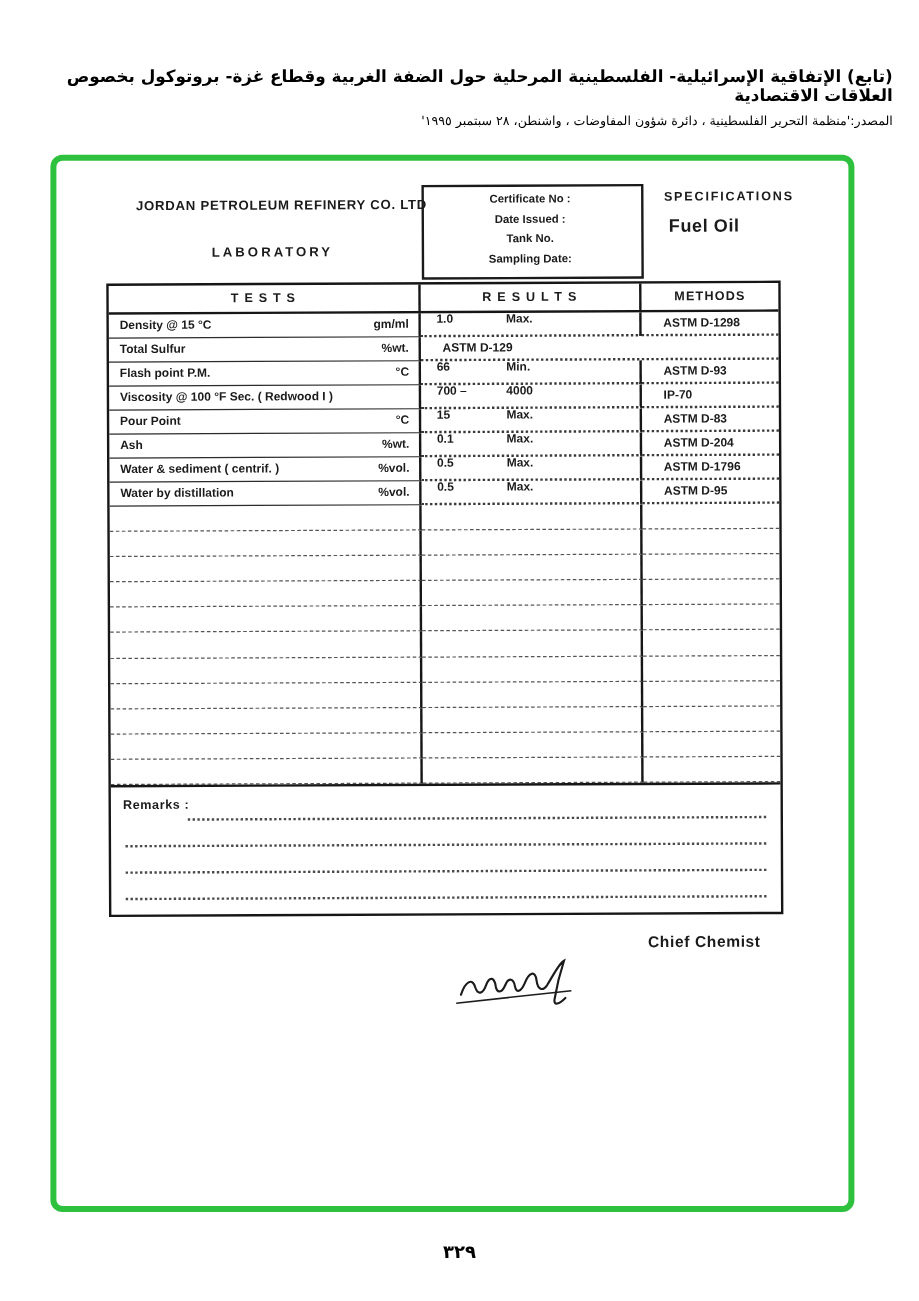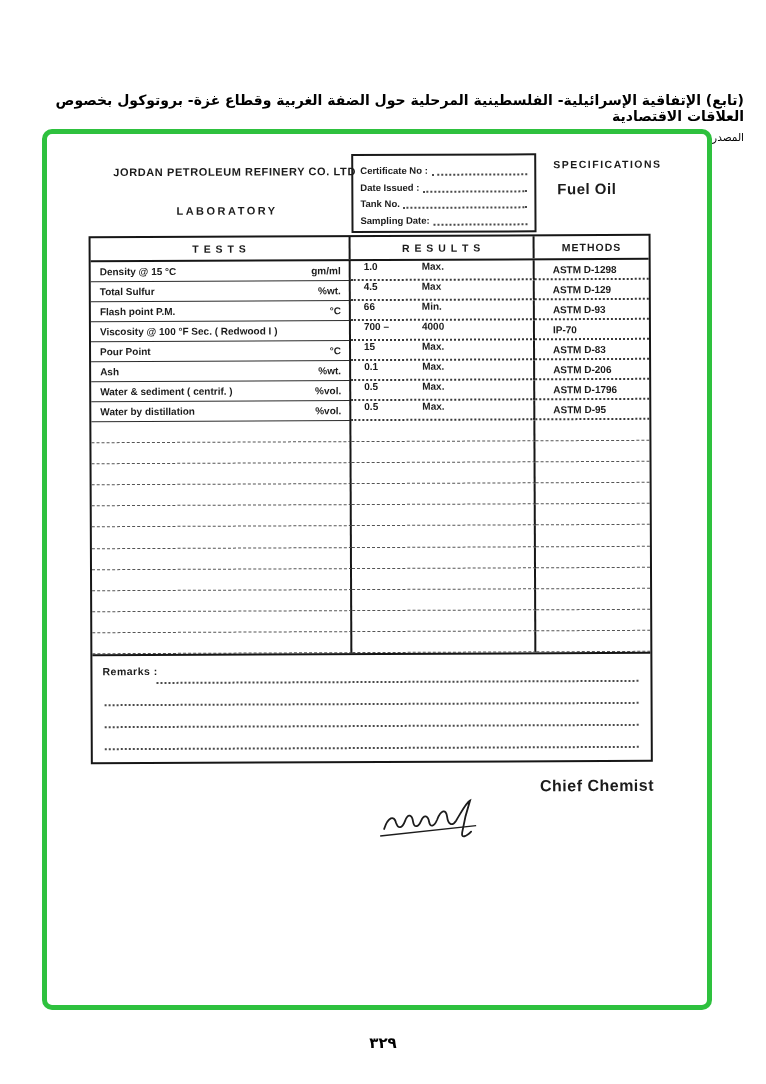--- a/index.html
+++ b/index.html
@@ -4,38 +4,38 @@
 <style>
   * { margin:0; padding:0; box-sizing:border-box; }
   html,body { width:766px; height:1084px; }
   body {
     position:relative; background:#ffffff; overflow:hidden;
     font-family:"Liberation Sans", sans-serif; color:#161616;
   }
 
   
   .ar-header { position:absolute; top:56px; left:20px; right:22px; direction:rtl; text-align:right;
-               font-family:"DejaVu Sans", sans-serif; color:#000;margin-top:36px; }
+               font-family:"DejaVu Sans", sans-serif; color:#000; }
   .ar-line1 { font-size:14px; font-weight:bold; }
   .ar-line2 { font-size:10.5px; margin-top:7px; }
 
   
   .green-box { position:absolute; left:42px; top:129px; width:670px; height:881px;
                border:5px solid #2ec13e; border-radius:10px; background:#fff; }
   .scan { position:absolute; left:0; top:0; right:0; bottom:0; font-weight:bold; color:#1b1b1b;
           transform:rotate(-0.25deg); }
 
   
   .company    { position:absolute; left:68px;  top:31px; font-size:11px; letter-spacing:0.6px; }
   .laboratory { position:absolute; left:131px; top:70px; font-size:11px; letter-spacing:2.5px; }
 
   .cert-box { position:absolute; left:306px; top:20px; width:185px; height:79px;
               border:2px solid #1a1a1a; padding:5px 7px 5px 7px;
               display:flex; flex-direction:column; justify-content:space-between; }
-  .cert-row   { display:flex; align-items:flex-end; font-size:9.5px; height:15px; }
+  .cert-row   { display:flex; align-items:center; font-size:9.5px; height:15px;flex-direction:column; }
   .cert-label { white-space:nowrap; margin-right:4px; }
   .cert-line  { flex:1; border-bottom:2px dotted #4a4a4a; height:11px; }
 
   .specs   { position:absolute; left:508px; top:25px; font-size:10.5px; letter-spacing:1.5px; }
   .product { position:absolute; left:512px; top:47px; font-size:15px; letter-spacing:0.5px; }
 
   
   .main-table { position:absolute; left:43px; top:101px; width:562px; height:528px;
                 border:2px solid #161616; display:flex; flex-direction:column; }
   .thead { display:flex; height:24px; border-bottom:2px solid #161616; flex:none; }
@@ -65,21 +65,21 @@
   .remarks { height:108px; flex:none; border-top:2px solid #161616; position:relative;
              font-size:10.5px; }
   .remarks-label { position:absolute; left:10px; top:9px; letter-spacing:0.5px; }
   .rline { position:absolute; right:12px; border-bottom:2px dotted #4a4a4a; height:0; }
   .rline1 { top:26px; left:64px; }
   .rline2 { top:48px; left:12px; }
   .rline3 { top:70px; left:12px; }
   .rline4 { top:92px; left:12px; }
 
   
-  .chief { position:absolute; left:492px; top:644px; font-size:16px; letter-spacing:0.5px; }
+  .chief { position:absolute; left:492px; top:644px; font-size:13px; letter-spacing:0.5px; }
   .signature { position:absolute; left:330px; top:661px; width:110px; height:55px; }
 
   
   .page-num { position:absolute; top:1034px; left:0; right:0; text-align:center;
               font-family:"DejaVu Sans", sans-serif; font-size:15px; font-weight:bold; color:#000; }
 </style>
 </head>
 <body>
 
 <div class="ar-header">
@@ -131,24 +131,20 @@
             <span class="rval">1.0</span>
             <span class="rlim">Max.</span>
           </div>
         <div class="c-meth">ASTM D-1298</div>
       </div>
       <div class="trow">
         <div class="c-test">
             <span>Total Sulfur</span>
             <span>%wt.</span>
           </div>
-        <div class="c-res">
-            <span class="rval">4.5</span>
-            <span class="rlim">Max</span>
-          </div>
         <div class="c-meth">ASTM D-129</div>
       </div>
       <div class="trow">
         <div class="c-test">
             <span>Flash point P.M.</span>
             <span>°C</span>
           </div>
         <div class="c-res">
             <span class="rval">66</span>
             <span class="rlim">Min.</span>
@@ -179,21 +175,21 @@
       </div>
       <div class="trow">
         <div class="c-test">
             <span>Ash</span>
             <span>%wt.</span>
           </div>
         <div class="c-res">
             <span class="rval">0.1</span>
             <span class="rlim">Max.</span>
           </div>
-        <div class="c-meth">ASTM D-206</div>
+        <div class="c-meth">ASTM D-204</div>
       </div>
       <div class="trow">
         <div class="c-test">
             <span>Water &amp; sediment ( centrif. )</span>
             <span>%vol.</span>
           </div>
         <div class="c-res">
             <span class="rval">0.5</span>
             <span class="rlim">Max.</span>
           </div>

